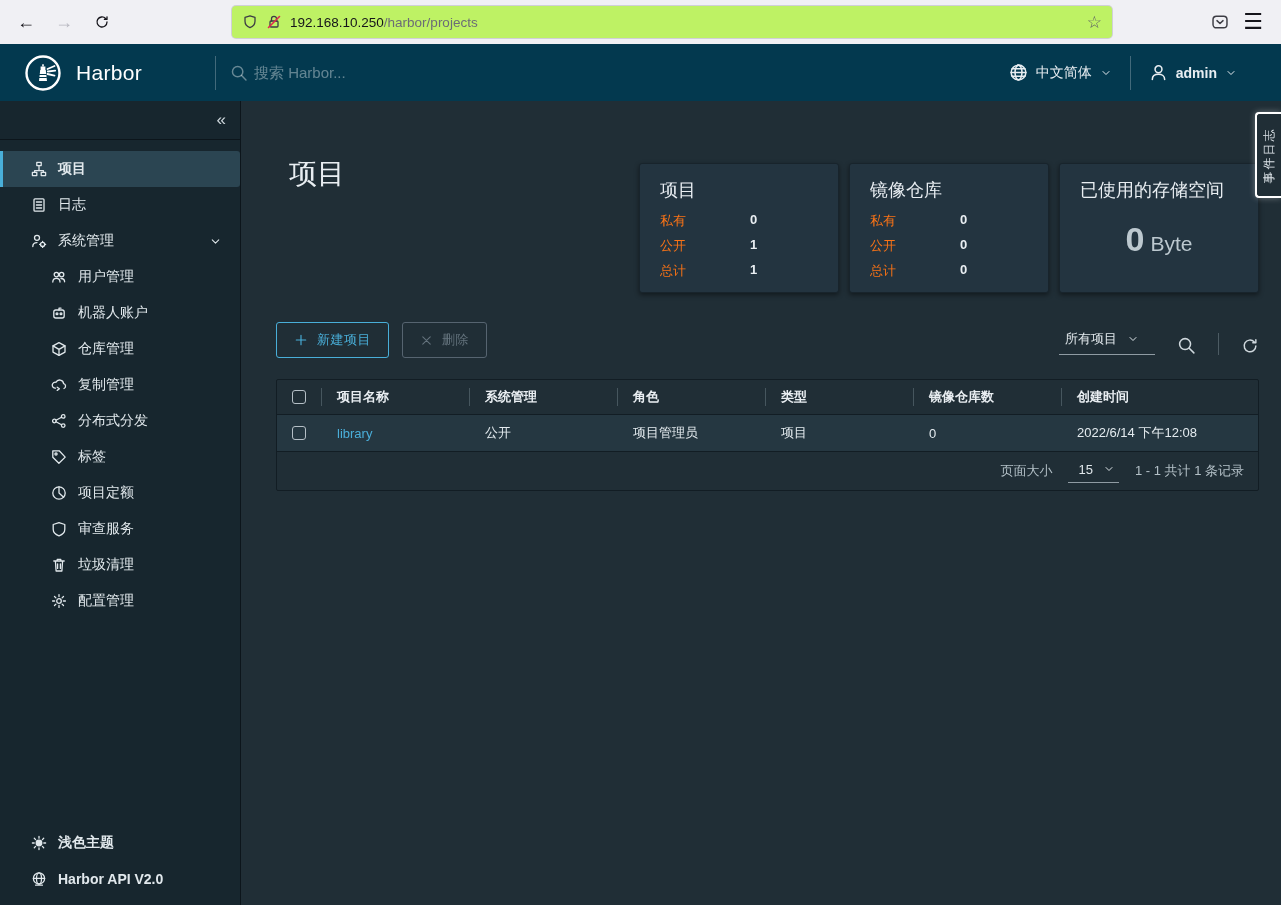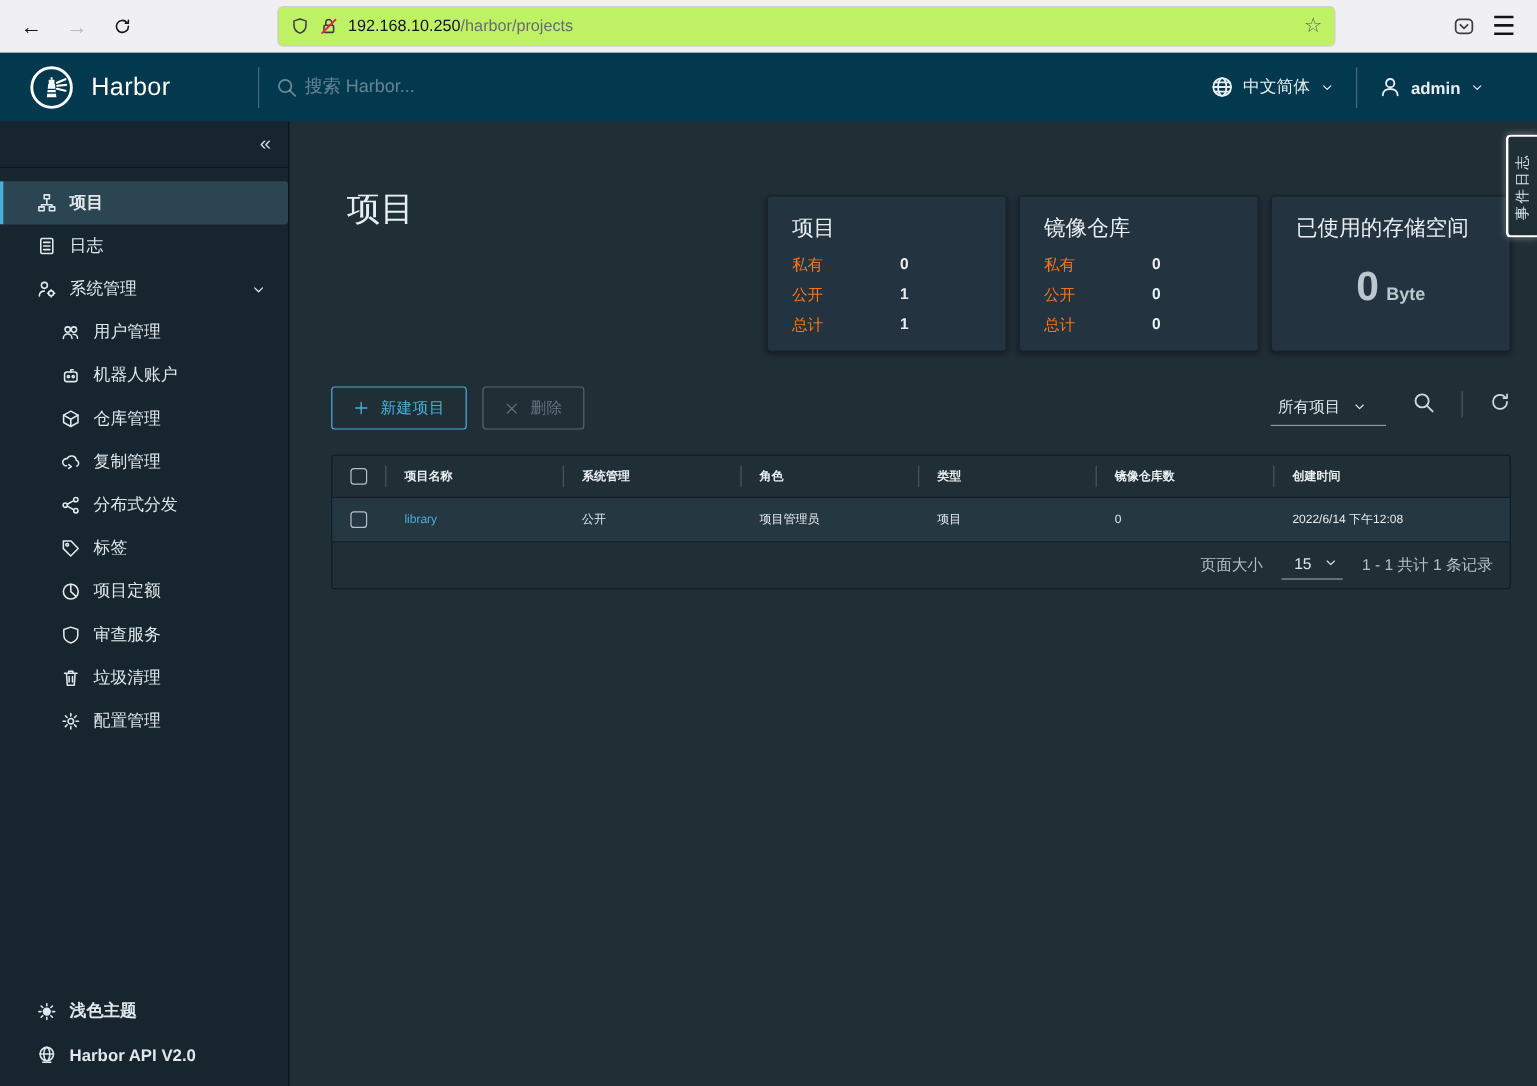--- a/index.html
+++ b/index.html
@@ -52,40 +52,40 @@
   .top-row { display:flex; margin-top:62px; }
   .page-title { font-size:28px; font-weight:400; color:#e9eef2; margin-left:13px; margin-top:-8px; flex:1; }
   .cards { display:flex; gap:10px; }
   .card { width:200px; height:130px; background:#233440; border:1px solid #18242c; box-shadow:0 2px 5px rgba(0,0,0,.45); border-radius:3px; padding:14px 20px; }
   .card h3 { font-size:18px; font-weight:400; color:#e9eef2; margin-bottom:10px; }
   .stat-line { display:flex; font-size:13px; margin-bottom:7px; }
   .stat-label { width:90px; color:#f97316; }
   .stat-value { color:#e9eef2; font-weight:700; }
   .storage-body { text-align:center; margin-top:18px; color:#bcc8cf; }
   .storage-num { font-size:34px; font-weight:700; }
-  .storage-unit { font-size:15px; font-weight:700; margin-left:6px; }
+  .storage-unit { font-size:21px; font-weight:400; margin-left:6px; }
 
   
   .toolbar { display:flex; align-items:center; margin-top:29px; height:36px; }
   .btn { height:36px; display:flex; align-items:center; gap:9px; padding:0 17px; border-radius:3px; font-size:13px; letter-spacing:.5px; background:transparent; cursor:pointer; }
   .btn-primary { border:1px solid #49afd9; color:#49afd9; }
   .btn-disabled { border:1px solid #566470; color:#64737d; margin-left:13px; cursor:default; }
-  .toolbar-right { margin-left:auto; display:flex; align-items:flex-start; gap:22px; color:#cfd8dd; }
+  .toolbar-right { margin-left:auto; display:flex; align-items:flex-end; gap:22px; color:#cfd8dd; }
   .filter-select { display:flex; align-items:center; gap:10px; font-size:13px; color:#e1e8ec; border-bottom:1px solid #8f9ba3; padding:4px 2px 6px 6px; min-width:96px; cursor:pointer; }
   .tool-icon { color:#cfd8dd; cursor:pointer; }
   .v-divider { width:1px; height:22px; background:#4c5b63; }
 
   
   .grid { margin-top:21px; border:1px solid #121d24; border-radius:2px; }
   .grid-header, .grid-row { display:flex; align-items:center; }
   .grid-header { height:34px; }
   .grid-row { height:38px; background:#253741; border-top:1px solid #121d24; border-bottom:1px solid #121d24; }
   .cell-check { width:44px; display:flex; justify-content:center; }
   .checkbox { width:14px; height:14px; border:1px solid #b5bfc6; border-radius:3px; background:transparent; cursor:pointer; }
-  .col { width:148px; padding-left:16px; position:relative; font-size:10px; }
+  .col { width:148px; padding-left:16px; position:relative; font-size:13px; }
   .col:last-child { flex:1; }
   .grid-header .col { color:#e9eef2; font-weight:700; }
   .grid-header .col::before { content:""; position:absolute; left:0; top:50%; transform:translateY(-50%); width:1px; height:18px; background:#46565e; }
   .grid-row .col { color:#e4ebef; font-weight:400; }
   .link { color:#4aaed9; cursor:pointer; }
   .grid-footer { height:38px; display:flex; align-items:center; justify-content:flex-end; gap:16px; padding-right:14px; color:#b3c0c7; font-size:13px; }
   .page-size { display:flex; align-items:center; gap:10px; border-bottom:1px solid #8f9ba3; padding:2px 4px 5px 10px; color:#dfe6ea; cursor:pointer; }
 
   
   .event-tab { position:absolute; right:0; top:11px; width:26px; height:86px; background:#202e36; border:2px solid #fff; border-right:none; border-radius:4px 0 0 4px; box-shadow:0 0 6px rgba(255,255,255,.35); display:flex; align-items:center; justify-content:center; cursor:pointer; }

